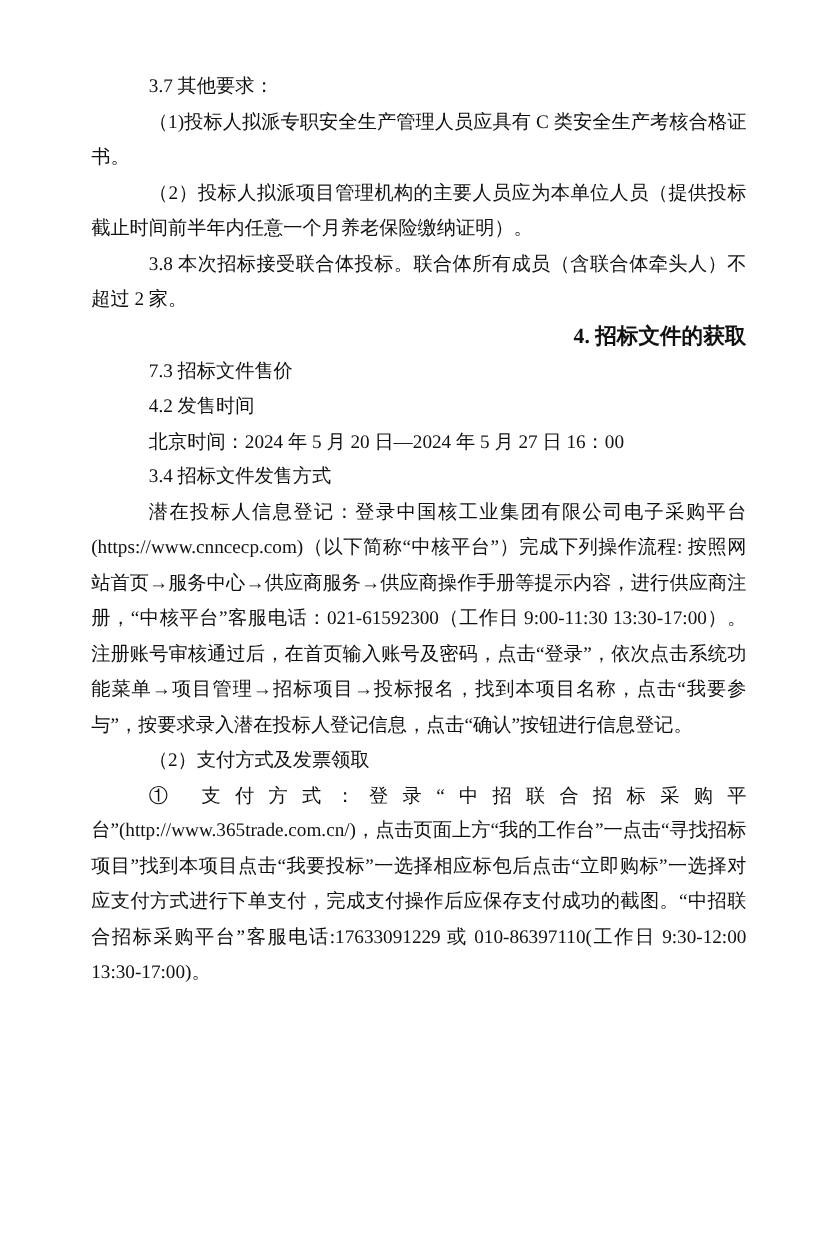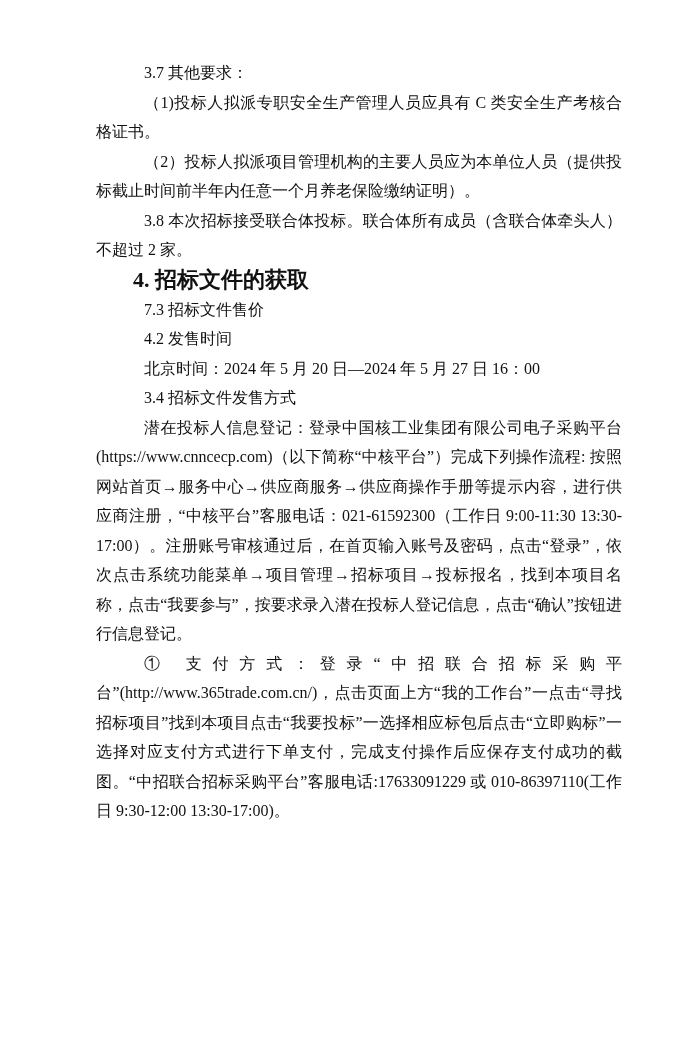--- a/index.html
+++ b/index.html
@@ -12,54 +12,55 @@
     height: 1039px;
     overflow: hidden;
     font-family: "Liberation Serif", "DejaVu Serif", serif;
     color: #111111;
   }
   .doc-page {
     box-sizing: border-box;
     width: 685px;
     height: 1039px;
     background: #ffffff;
-    padding: 58px 63px 0 96px;
+    padding: 58px 63px 0 76px;
   }
   .doc-body p {
     margin: 0;
     padding: 0;
   }
   p.body {
     font-size: 16px;
     line-height: 29.5px;
     text-align: justify;
     text-align-last: left;
     text-justify: inter-ideograph;
     text-indent: 48px;
     word-break: normal;
     overflow-wrap: break-word;
   }
   p.heading {
-    font-size: 22px;
+    font-size: 18px;
     font-weight: bold;
     line-height: 30px;
     text-indent: 37px;
-    text-align: left;
+    text-align: right;
   }
 </style>
 </head>
 <body>
 
 <div class="doc-page">
   <div class="doc-body">
       <p class="body">3.7 其他要求：</p>
       <p class="body">（1)投标人拟派专职安全生产管理人员应具有 C 类安全生产考核合格证书。</p>
       <p class="body">（2）投标人拟派项目管理机构的主要人员应为本单位人员（提供投标截止时间前半年内任意一个月养老保险缴纳证明）。</p>
       <p class="body">3.8 本次招标接受联合体投标。联合体所有成员（含联合体牵头人）不超过 2 家。</p>
       <p class="heading">4. 招标文件的获取</p>
       <p class="body">7.3 招标文件售价</p>
       <p class="body">4.2 发售时间</p>
       <p class="body">北京时间：2024 年 5 月 20 日—2024 年 5 月 27 日 16：00</p>
       <p class="body">3.4 招标文件发售方式</p>
       <p class="body">潜在投标人信息登记：登录中国核工业集团有限公司电子采购平台(https://www.cnncecp.com)（以下简称“中核平台”）完成下列操作流程: 按照网站首页→服务中心→供应商服务→供应商操作手册等提示内容，进行供应商注册，“中核平台”客服电话：021-61592300（工作日 9:00-11:30 13:30-17:00）。注册账号审核通过后，在首页输入账号及密码，点击“登录”，依次点击系统功能菜单→项目管理→招标项目→投标报名，找到本项目名称，点击“我要参与”，按要求录入潜在投标人登记信息，点击“确认”按钮进行信息登记。</p>
+      <p class="body">（2）支付方式及发票领取</p>
       <p class="body">① 支付方式：登录“中招联合招标采购平台”(http://www.365trade.com.cn/)，点击页面上方“我的工作台”一点击“寻找招标项目”找到本项目点击“我要投标”一选择相应标包后点击“立即购标”一选择对应支付方式进行下单支付，完成支付操作后应保存支付成功的截图。“中招联合招标采购平台”客服电话:17633091229 或 010-86397110(工作日 9:30-12:00 13:30-17:00)。</p>
     </div>
 </div>
 
 </body></html>

